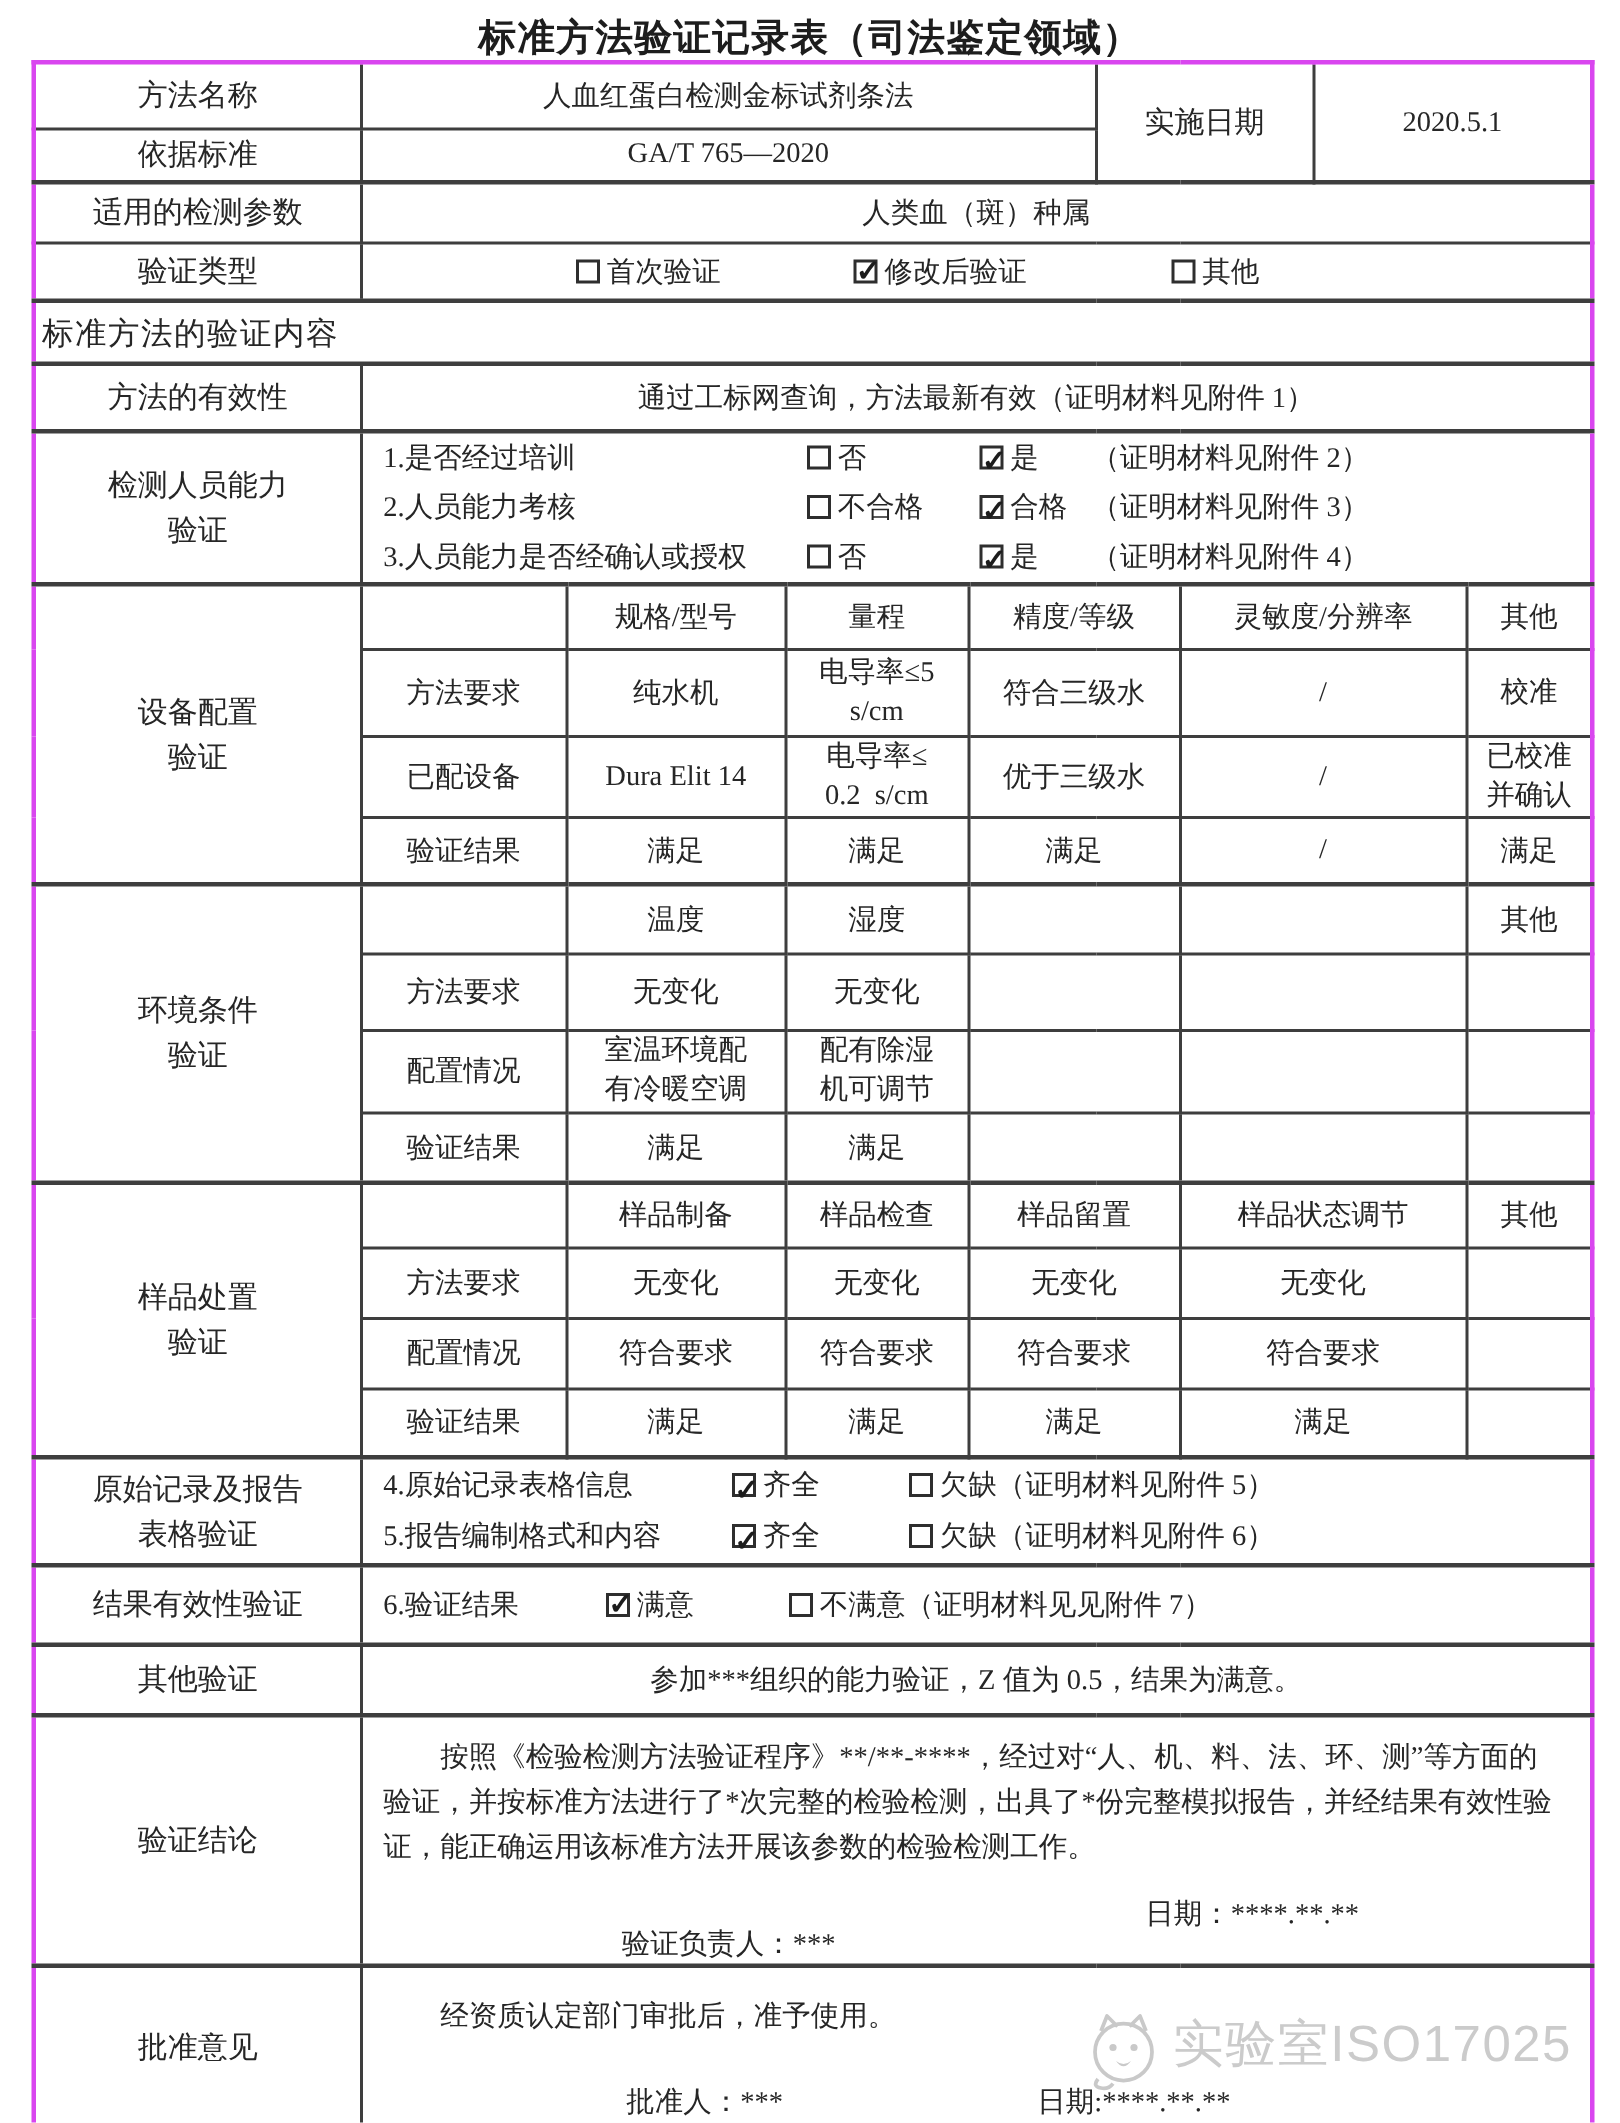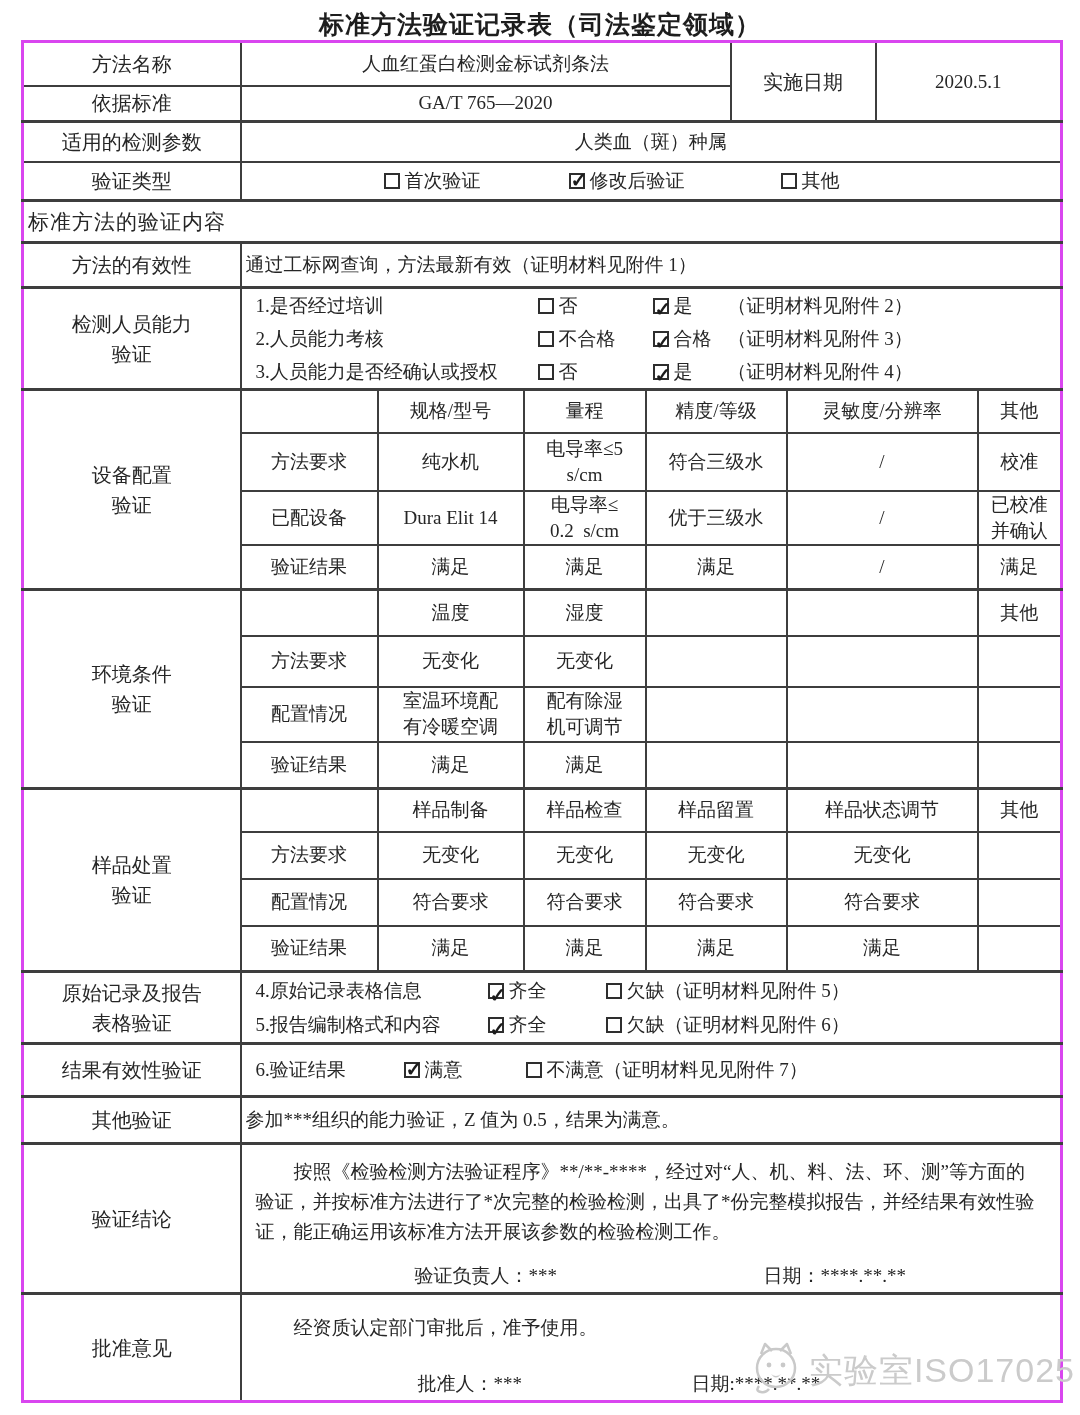--- a/index.html
+++ b/index.html
@@ -13,21 +13,21 @@
 
   table.form { border-collapse:collapse; table-layout:fixed; width:1039px; margin-left:21px;
     border:3px solid #d946ef; }
   td { border:2px solid #3e3e3e; font-size:19px; color:#262626; vertical-align:middle;
        overflow:hidden; padding:0 4px; }
   tr.sec td { border-top-width:3px; }
 
   td.lab { text-align:center; font-size:20px; white-space:pre-wrap; line-height:30px; }
   td.c   { text-align:center; }
   td.ml  { white-space:pre-wrap; line-height:26px; }
-  td.val { text-align:left; padding-left:4px;border-radius:19px; }
+  td.val { text-align:center; padding-left:4px;border-radius:19px; }
   td.ctr { text-align:center; }
 
   .sect-title { text-align:left; font-size:21px; letter-spacing:1px; }
 
   
   .cb { display:inline-block; width:16px; height:16px; border:2px solid #2e2e2e;
         margin-right:5px; vertical-align:-2px; position:relative; background:#fff; }
   .cb.checked::after { content:"✓"; position:absolute; left:0px; top:-7px;
         font-size:20px; font-weight:bold; color:#1c1c1c; }
 
@@ -50,26 +50,26 @@
 
   
   .resv { padding-left:14px; }
   .resv .q  { display:inline-block; width:148px;font-family:Liberation Serif, serif; }
   .resv .op { display:inline-block; width:122px; }
 
   
   td.topcell { vertical-align:top; padding-top:10px; }
   .para { text-indent:2em; line-height:30px; padding:2px 18px 0 10px; text-align:left; }
   .sig  { display:flex; padding-left:169px; margin-top:16px; }
-  .sig .sig-a { display:inline-block; width:349px; }
+  .sig .sig-a { display:inline-block; width:349px;margin-top:20px; }
   .sig2 { display:flex; padding-left:172px; margin-top:28px; }
   .sig2 .sig-a { display:inline-block; width:274px; }
 
   
-  .watermark { position:absolute; right:5px; top:1340px; display:flex; align-items:flex-end;
+  .watermark { position:absolute; right:32px; top:1340px; display:flex; align-items:flex-start;
     pointer-events:none; }
   .wm-text { font-family:"Liberation Sans","DejaVu Sans",sans-serif; font-size:34px;
     color:#cbcbcb; letter-spacing:1px; margin-left:6px; }
 </style>
 </head>
 <body>
 
 <div class="page">
 
   <div class="doc-title">标准方法验证记录表（司法鉴定领域）</div>

